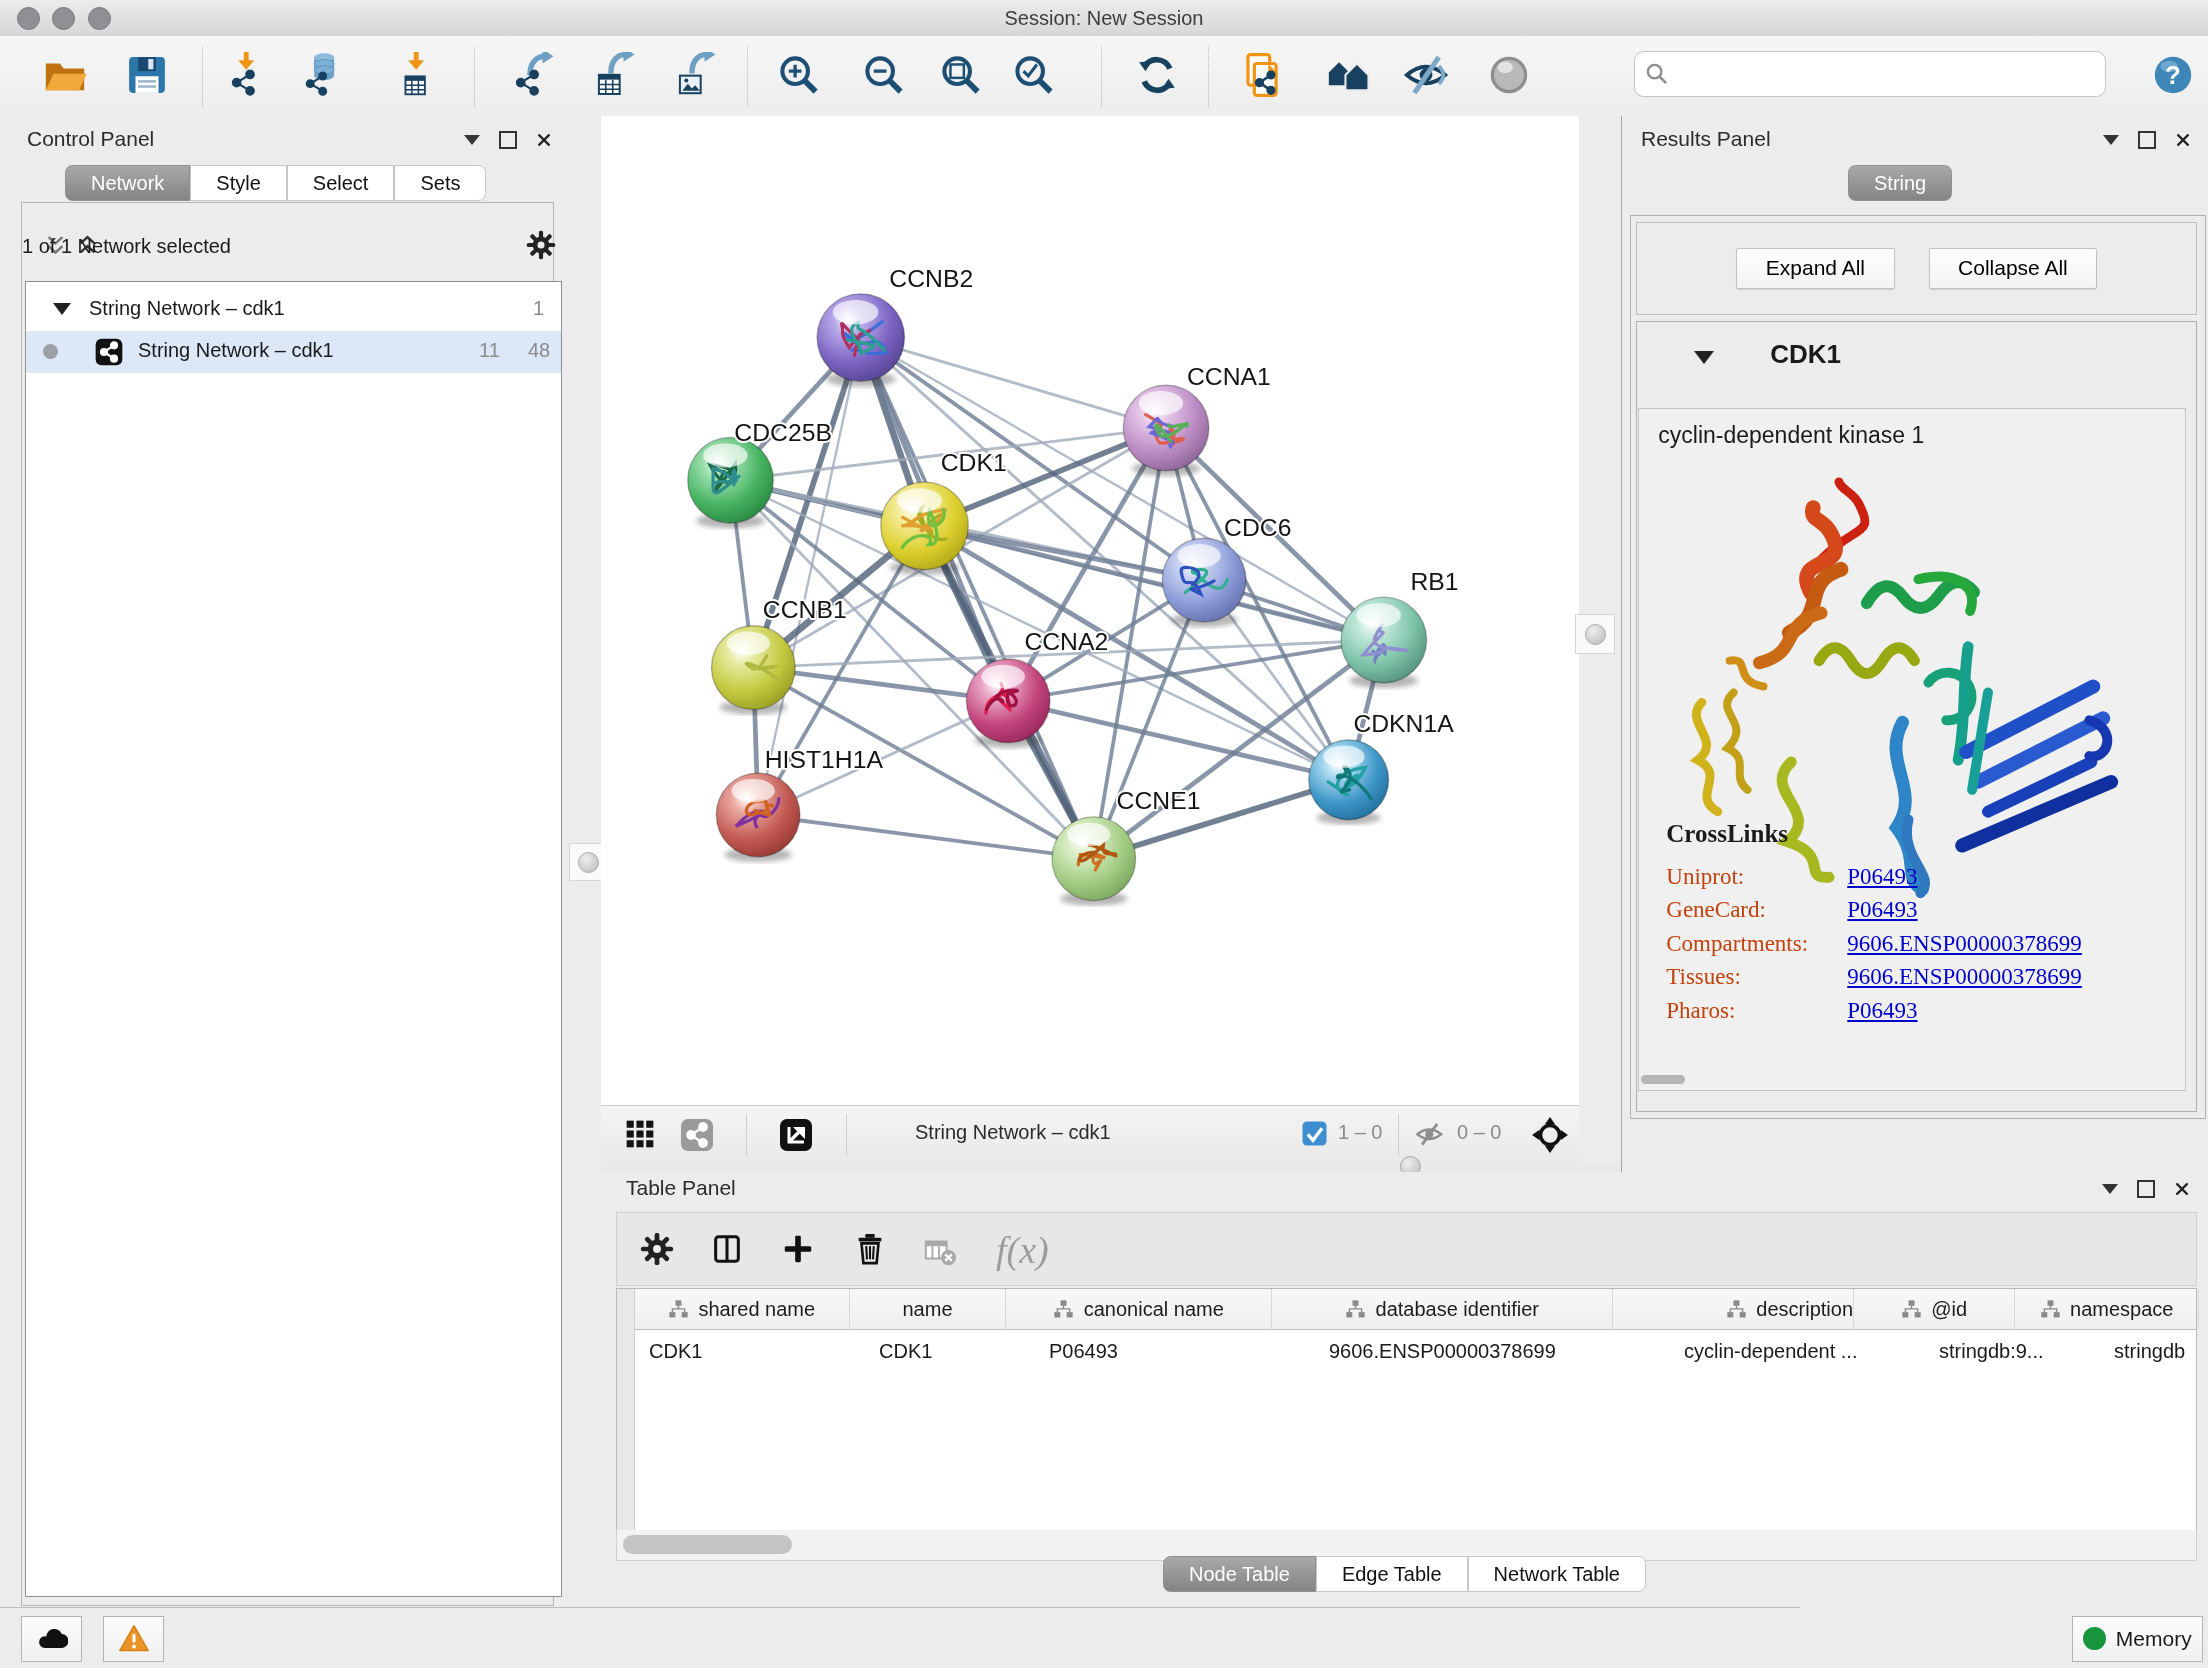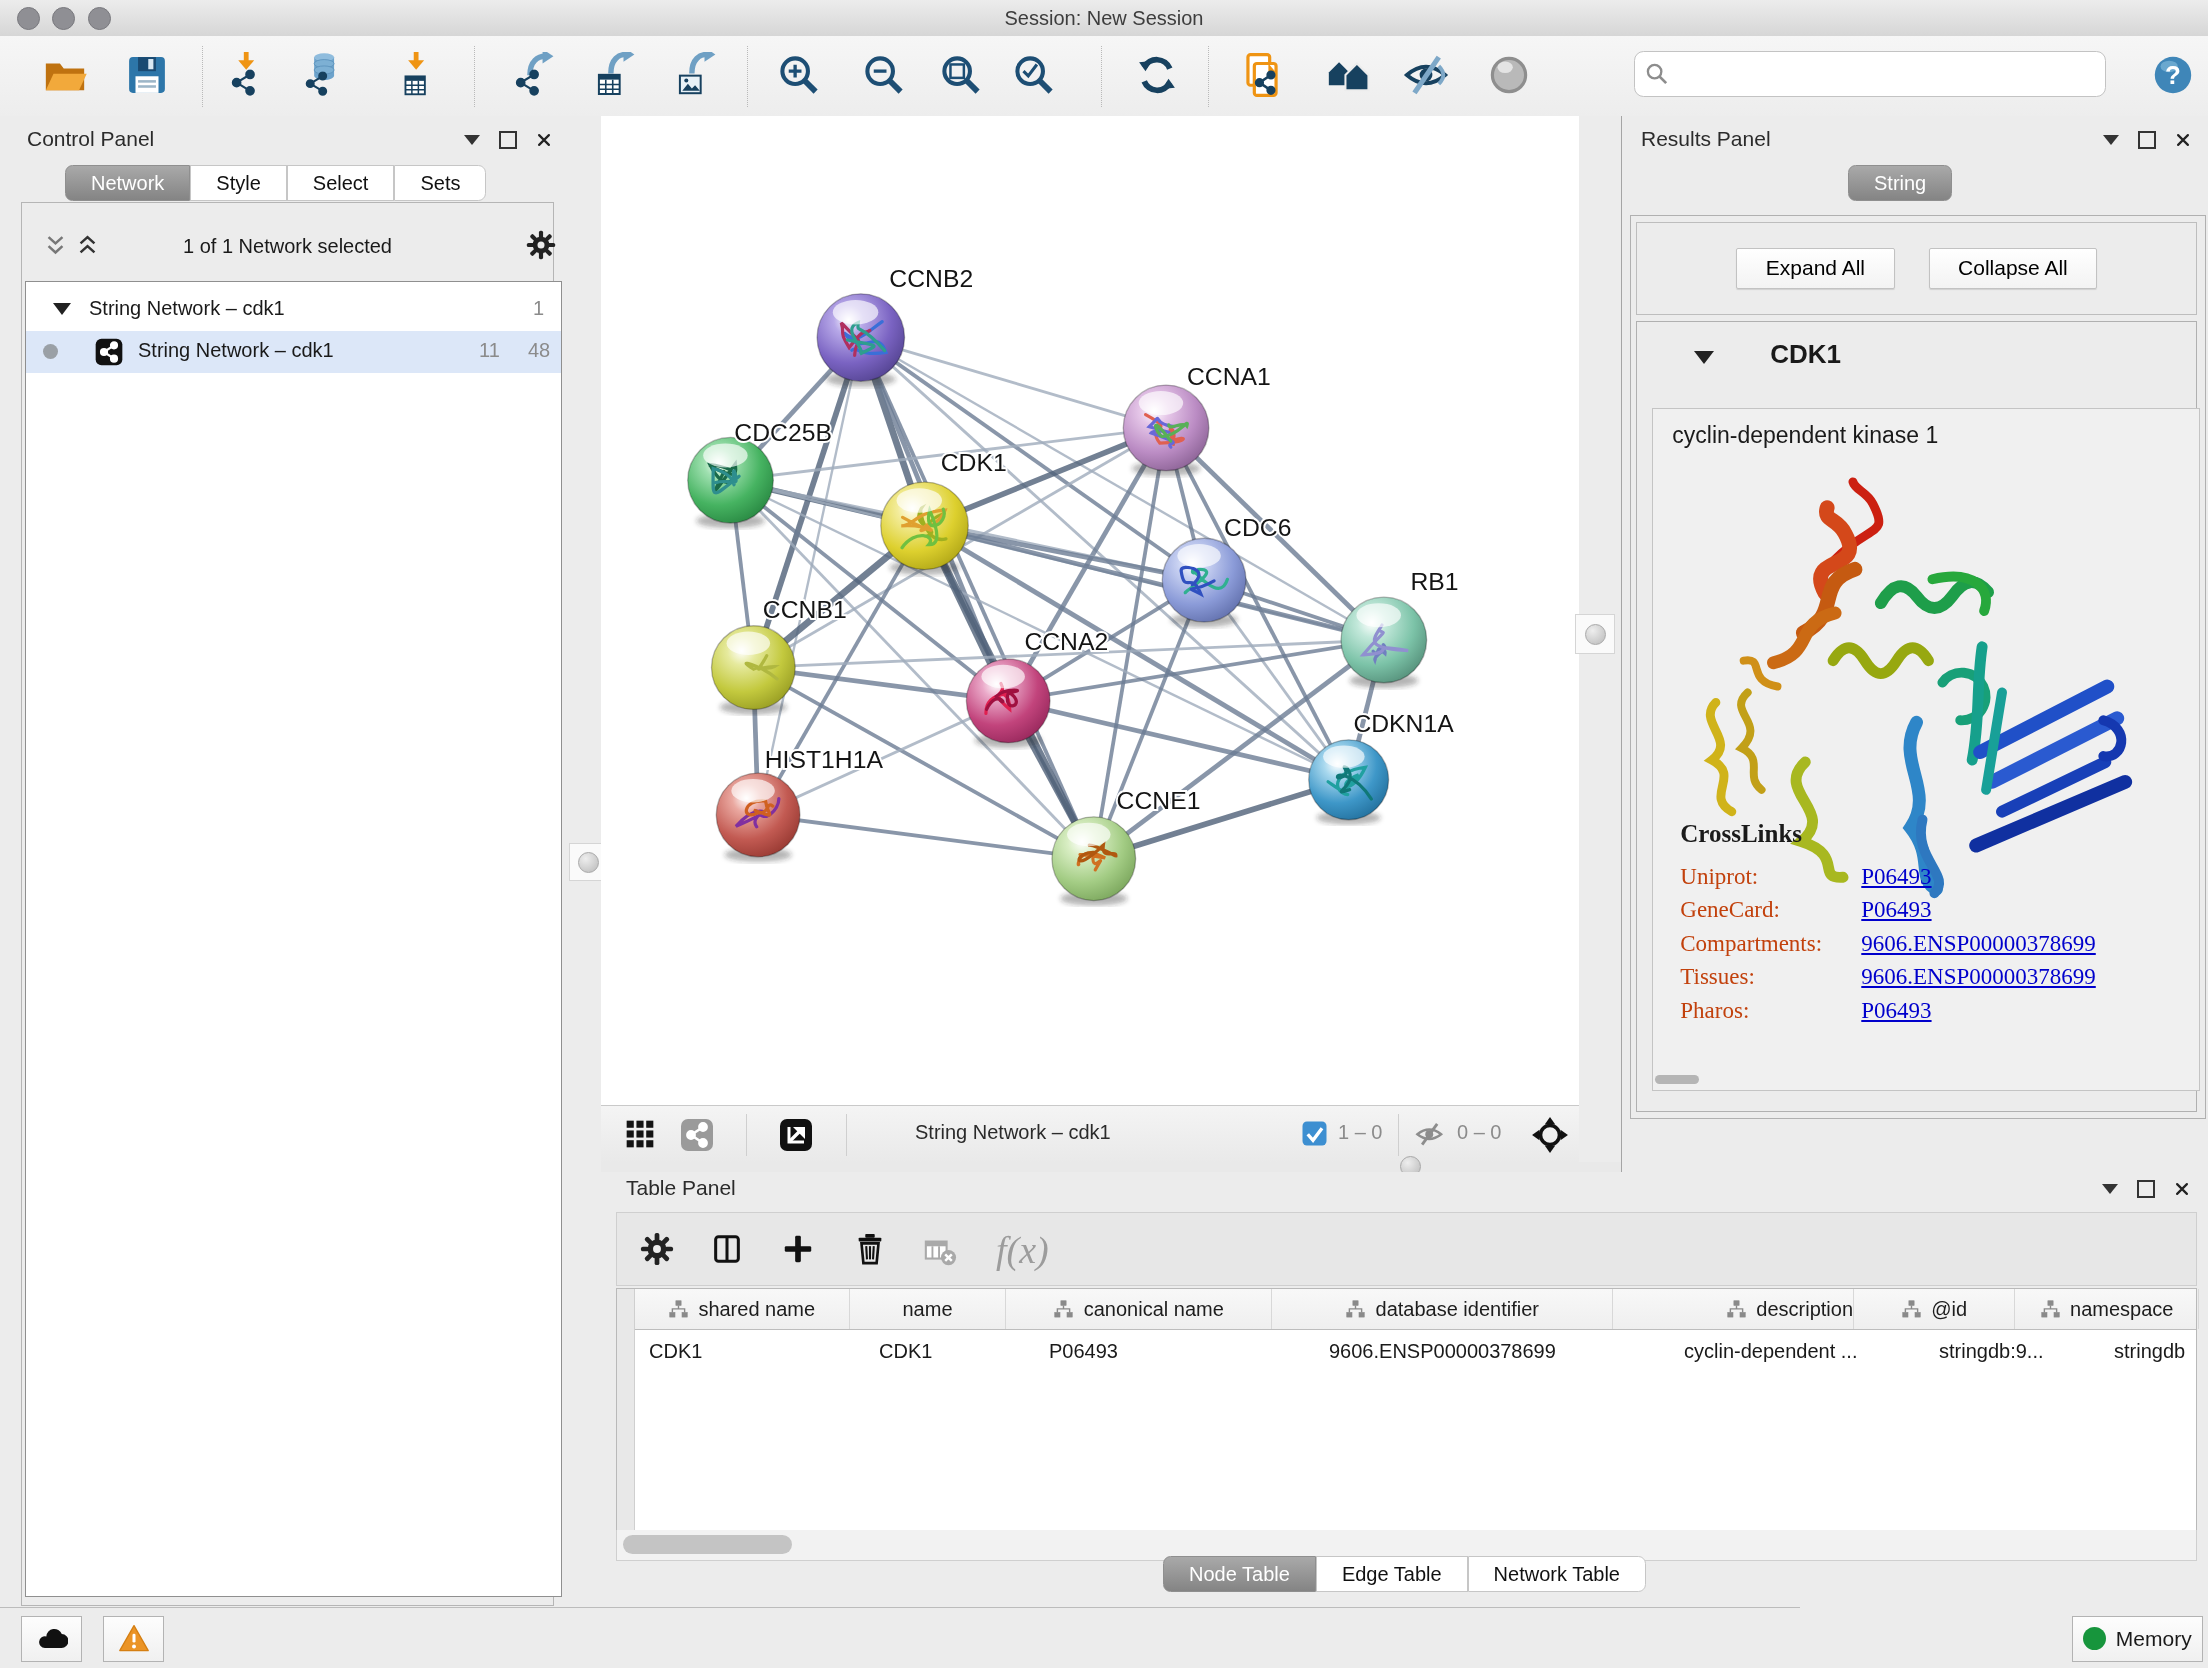--- a/index.html
+++ b/index.html
@@ -51,21 +51,21 @@
   #lsplit{left:567px;top:116px;width:34px;height:1489px;background:#ececec;border-right:1.9px solid #c9c9c9;}
   #lhandle{left:569px;top:843px;width:36px;height:36px;background:#fafafa;border:1px solid #d5d5d5;}
   #hsplit{left:601px;top:1162px;width:1607px;height:9.5px;background:#e9e9e9;}
   
   #rpanel{left:1621px;top:116px;width:588px;height:1056px;background:#ececec;border-left:1px solid #a5a5a5;}
   #rbox{left:7.6px;top:99px;width:574px;height:902px;border:1.9px solid #b0b0b0;background:#ececec;}
   #expbox{left:5.7px;top:5.7px;width:559px;height:91px;border:1.9px solid #bdbdbd;}
   .wbtn{background:linear-gradient(#ffffff,#f3f3f3);border:1px solid #c2c2c2;border-radius:2px;
         font-size:21px;padding:7.6px 28.5px;cursor:pointer;box-shadow:0 1px 1px rgba(0,0,0,.12);}
   #cdk1box{left:5.7px;top:105px;width:559px;height:789px;}
-  #cdk1inner{left:15px;top:86px;width:546px;height:681px;background:#f0f0f0;border:1.9px solid #c4c4c4;}
+  #cdk1inner{left:1px;top:86px;width:546px;height:681px;background:#f0f0f0;border:1.9px solid #c4c4c4;}
   .xl-row{font-family:"Liberation Serif",serif;font-size:23px;display:flex;margin:7.6px 0 7.6px 27px;}
   .xl-label{width:181px;color:#c2410c;}
   .xl-link{text-decoration:underline;cursor:pointer;}
   
   #tpanel{left:601px;top:1172px;width:1607px;height:434px;background:#ececec;}
   #tptools{left:15px;top:40px;width:1579px;height:72px;background:#e7e7e7;border:1px solid #cfcfcf;}
   #tblwrap{left:15px;top:116px;width:1579px;height:242px;border:1px solid #b9b9b9;background:#fff;}
   #thead{display:flex;height:40px;background:linear-gradient(#f8f8f8,#efefef);border-bottom:1.9px solid #bdbdbd;}
   .thcell{display:flex;align-items:center;justify-content:center;gap:9.5px;font-size:20px;color:#1d1d1d;
           border-right:1px solid #d8d8d8;overflow:hidden;white-space:nowrap;flex:none;}
@@ -401,21 +401,21 @@
         </svg>
     </div>
     <div class="abs seg-wrap" id="cp-tabs" style="left:65px;top:49px"><div class="seg-tab sel">Network</div><div class="seg-tab">Style</div><div class="seg-tab">Select</div><div class="seg-tab">Sets</div></div>
     <div id="cpbox" class="abs">
       <svg class="abs" style="left:21px;top:30px;width:25px;height:25px" viewBox="0 0 26 26" width="25" height="25">
           <use href="#sy-chevdd"></use>
         </svg>
       <svg class="abs" style="left:53px;top:30px;width:25px;height:25px" viewBox="0 0 26 26" width="25" height="25">
           <use href="#sy-chevdu"></use>
         </svg>
-      <div class="abs" style="left:0;top:32px;width:100%;text-align:center;font-size:20px">1 of 1 Network selected</div>
+      <div class="abs" style="left:0;top:32px;width:100%;font-size:20px">1 of 1 Network selected</div>
       <svg class="abs" style="left:504px;top:27px;width:30px;height:30px" viewBox="0 0 32 32" width="30" height="30">
           <use href="#sy-gear"></use>
         </svg>
     </div>
     <div id="treebox" class="abs">
       <div class="treerow" style="top:7.6px">
         <div class="abs" style="left:27px;top:13.3px;width:0;height:0;border-left:9.5px solid transparent;border-right:9.5px solid transparent;border-top:12.4px solid #222"></div>
         <span class="abs" style="left:63px;top:7.6px">String Network – cdk1</span>
         <span class="abs graytxt" style="right:17px;top:7.6px">1</span>
       </div>

